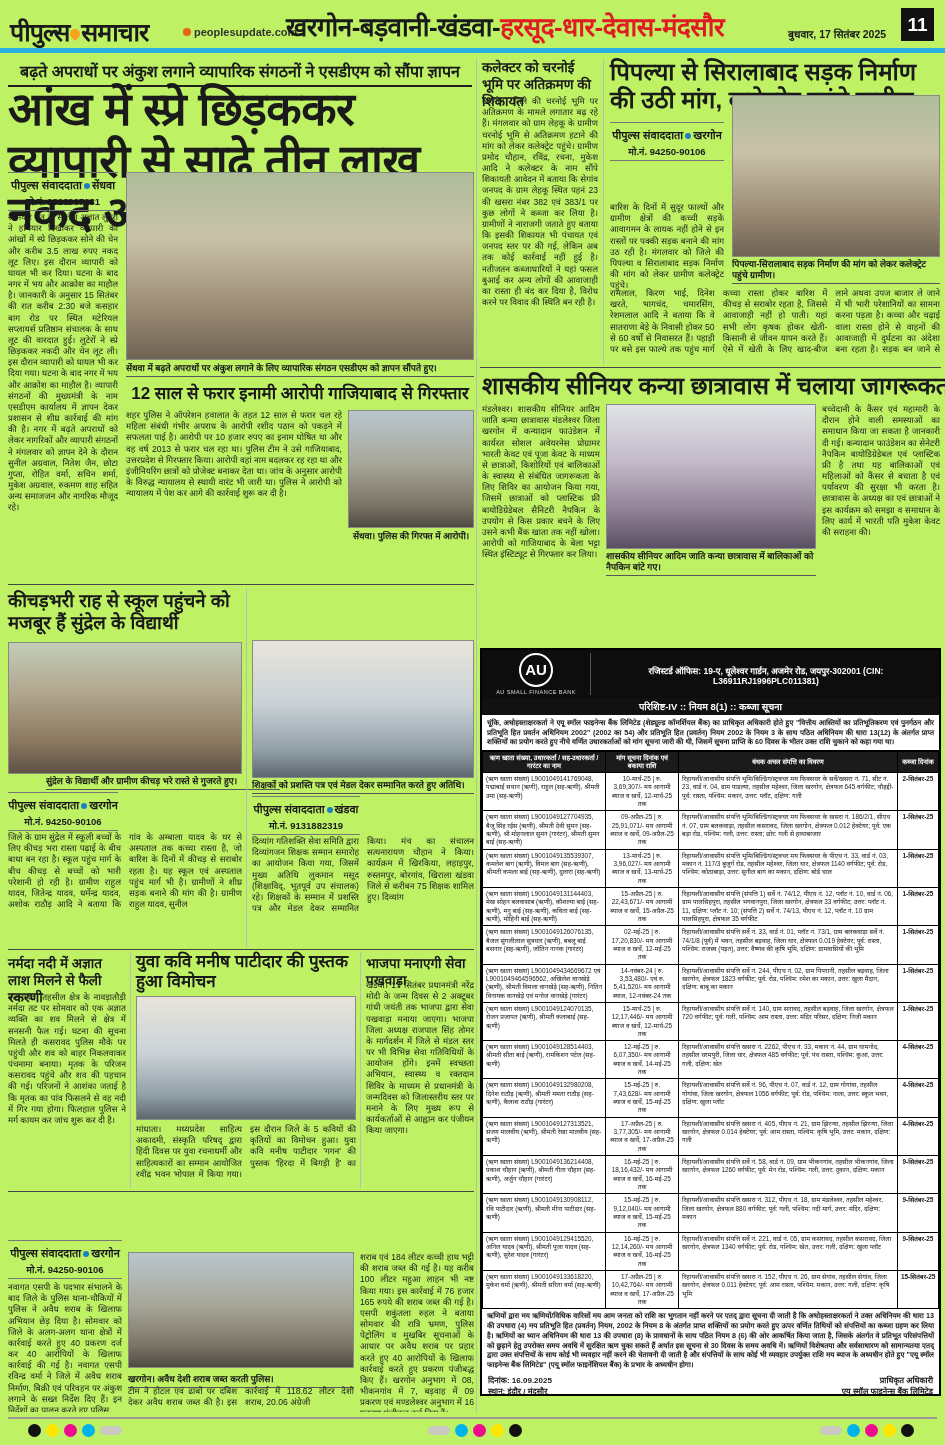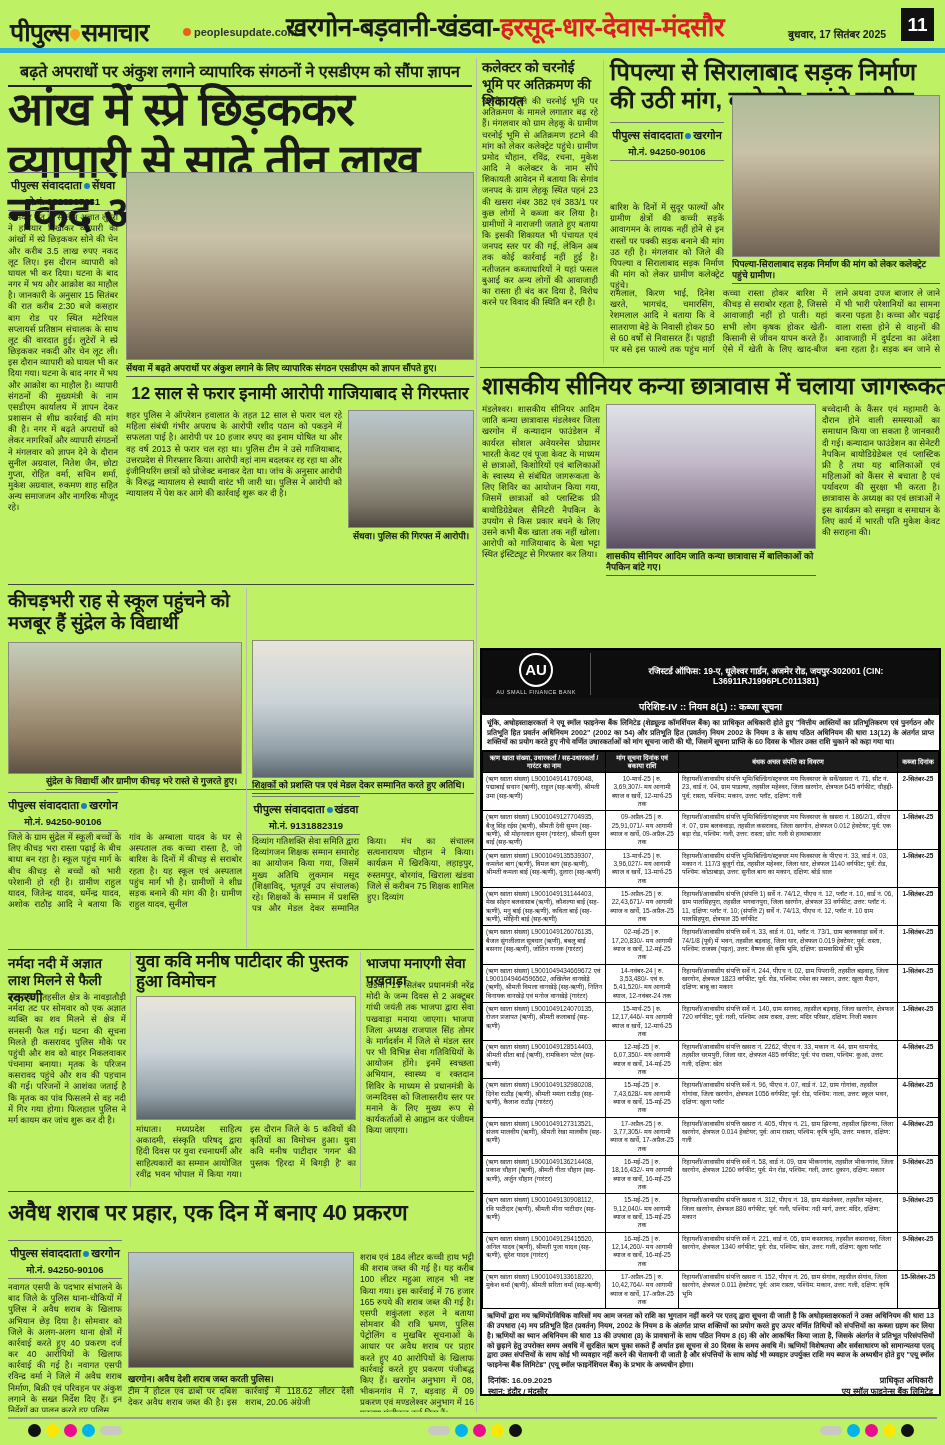--- a/index.html
+++ b/index.html
@@ -281,21 +281,20 @@
   <div class="abs photo ph-hall" style="left:136px;top:996px;width:220px;height:124px;"></div>
   <div class="abs bt cols2" style="left:136px;top:1124px;width:220px;height:64px;">मांधाता। मध्यप्रदेश साहित्य अकादमी, संस्कृति परिषद् द्वारा हिंदी दिवस पर युवा रचनाधर्मी और साहित्यकारों का सम्मान आयोजित रवींद्र भवन भोपाल में किया गया। इस दौरान जिले के 5 कवियों की कृतियों का विमोचन हुआ। युवा कवि मनीष पाटीदार 'गगन' की पुस्तक 'हिरदा में बिगड़ी है' का विमोचन किया गया। पाटीदार की वरिष्ठ साहित्यकारों ने सराहना की।</div>
 
   <div class="abs vrule" style="left:360px;top:952px;height:236px;"></div>
 
   <div class="abs h-sm" style="left:366px;top:956px;width:108px;">भाजपा मनाएगी सेवा पखवाड़ा</div>
   <div class="abs bt" style="left:366px;top:980px;width:108px;height:208px;">खंडवा। 17 सितंबर प्रधानमंत्री नरेंद्र मोदी के जन्म दिवस से 2 अक्टूबर गांधी जयंती तक भाजपा द्वारा सेवा पखवाड़ा मनाया जाएगा। भाजपा जिला अध्यक्ष राजपाल सिंह तोमर के मार्गदर्शन में जिले से मंडल स्तर पर भी विभिन्न सेवा गतिविधियों के आयोजन होंगे। इनमें स्वच्छता अभियान, स्वास्थ्य व रक्तदान शिविर के माध्यम से प्रधानमंत्री के जन्मदिवस को जिलास्तरीय स्तर पर मनाने के लिए मुख्य रूप से कार्यकर्ताओं से आह्वान कर पंजीयन किया जाएगा।</div>
 
   <div class="abs hrule" style="left:8px;top:1191px;width:466px;"></div>
 
-  <div class="abs" style="left:8px;top:1196px;width:466px;font-size:22px;font-weight:bold;white-space:nowrap;overflow:hidden;">अवैध शराब पर प्रहार, एक दिन में बनाए 40 प्रकरण</div>
   <div class="abs byline" style="left:8px;top:1240px;width:114px;">
     <span class="ag">पीपुल्स संवाददाता</span><span class="bdot"></span><span class="ag">खरगोन</span>
     <span class="ph">मो.नं. 94250-90106</span>
   </div>
   <div class="abs bt" style="left:8px;top:1282px;width:114px;height:130px;">नवागत एसपी के पदभार संभालने के बाद जिले के पुलिस थाना-चौकियों में पुलिस ने अवैध शराब के खिलाफ अभियान छेड़ दिया है। सोमवार को जिले के अलग-अलग थाना क्षेत्रों में कार्रवाई करते हुए 40 प्रकरण दर्ज कर 40 आरोपियों के खिलाफ कार्रवाई की गई है। नवागत एसपी रविन्द्र वर्मा ने जिले में अवैध शराब निर्माण, बिक्री एवं परिवहन पर अंकुश लगाने के सख्त निर्देश दिए हैं। इन निर्देशों का पालन करते हुए पुलिस</div>
   <div class="abs photo ph-police" style="left:128px;top:1252px;width:226px;height:116px;"></div>
   <div class="abs caption u" style="left:128px;top:1374px;width:226px;">खरगोन। अवैध देशी शराब जब्त करती पुलिस।</div>
   <div class="abs bt cols2" style="left:128px;top:1386px;width:226px;height:26px;">टीम ने होटल एवं ढाबों पर दबिश देकर अवैध शराब जब्त की है। इस कार्रवाई में 118.62 लीटर देशी शराब, 20.06 अंग्रेजी</div>
   <div class="abs bt" style="left:360px;top:1252px;width:114px;height:160px;">शराब एवं 184 लीटर कच्ची हाथ भट्टी की शराब जब्त की गई है। यह करीब 100 लीटर महुआ लाहन भी नष्ट किया गया। इस कार्रवाई में 76 हजार 165 रुपये की शराब जब्त की गई है। एसपी शकुंतला रुहल ने बताया सोमवार की रात्रि भ्रमण, पुलिस पेट्रोलिंग व मुखबिर सूचनाओं के आधार पर अवैध शराब पर प्रहार करते हुए 40 आरोपियों के खिलाफ कार्रवाई करते हुए प्रकरण पंजीबद्ध किए हैं। खरगोन अनुभाग में 08, भीकनगांव में 7, बड़वाह में 09 प्रकरण एवं मण्डलेश्वर अनुभाग में 16 प्रकरण पंजीबद्ध दर्ज किए हैं।</div>
 

